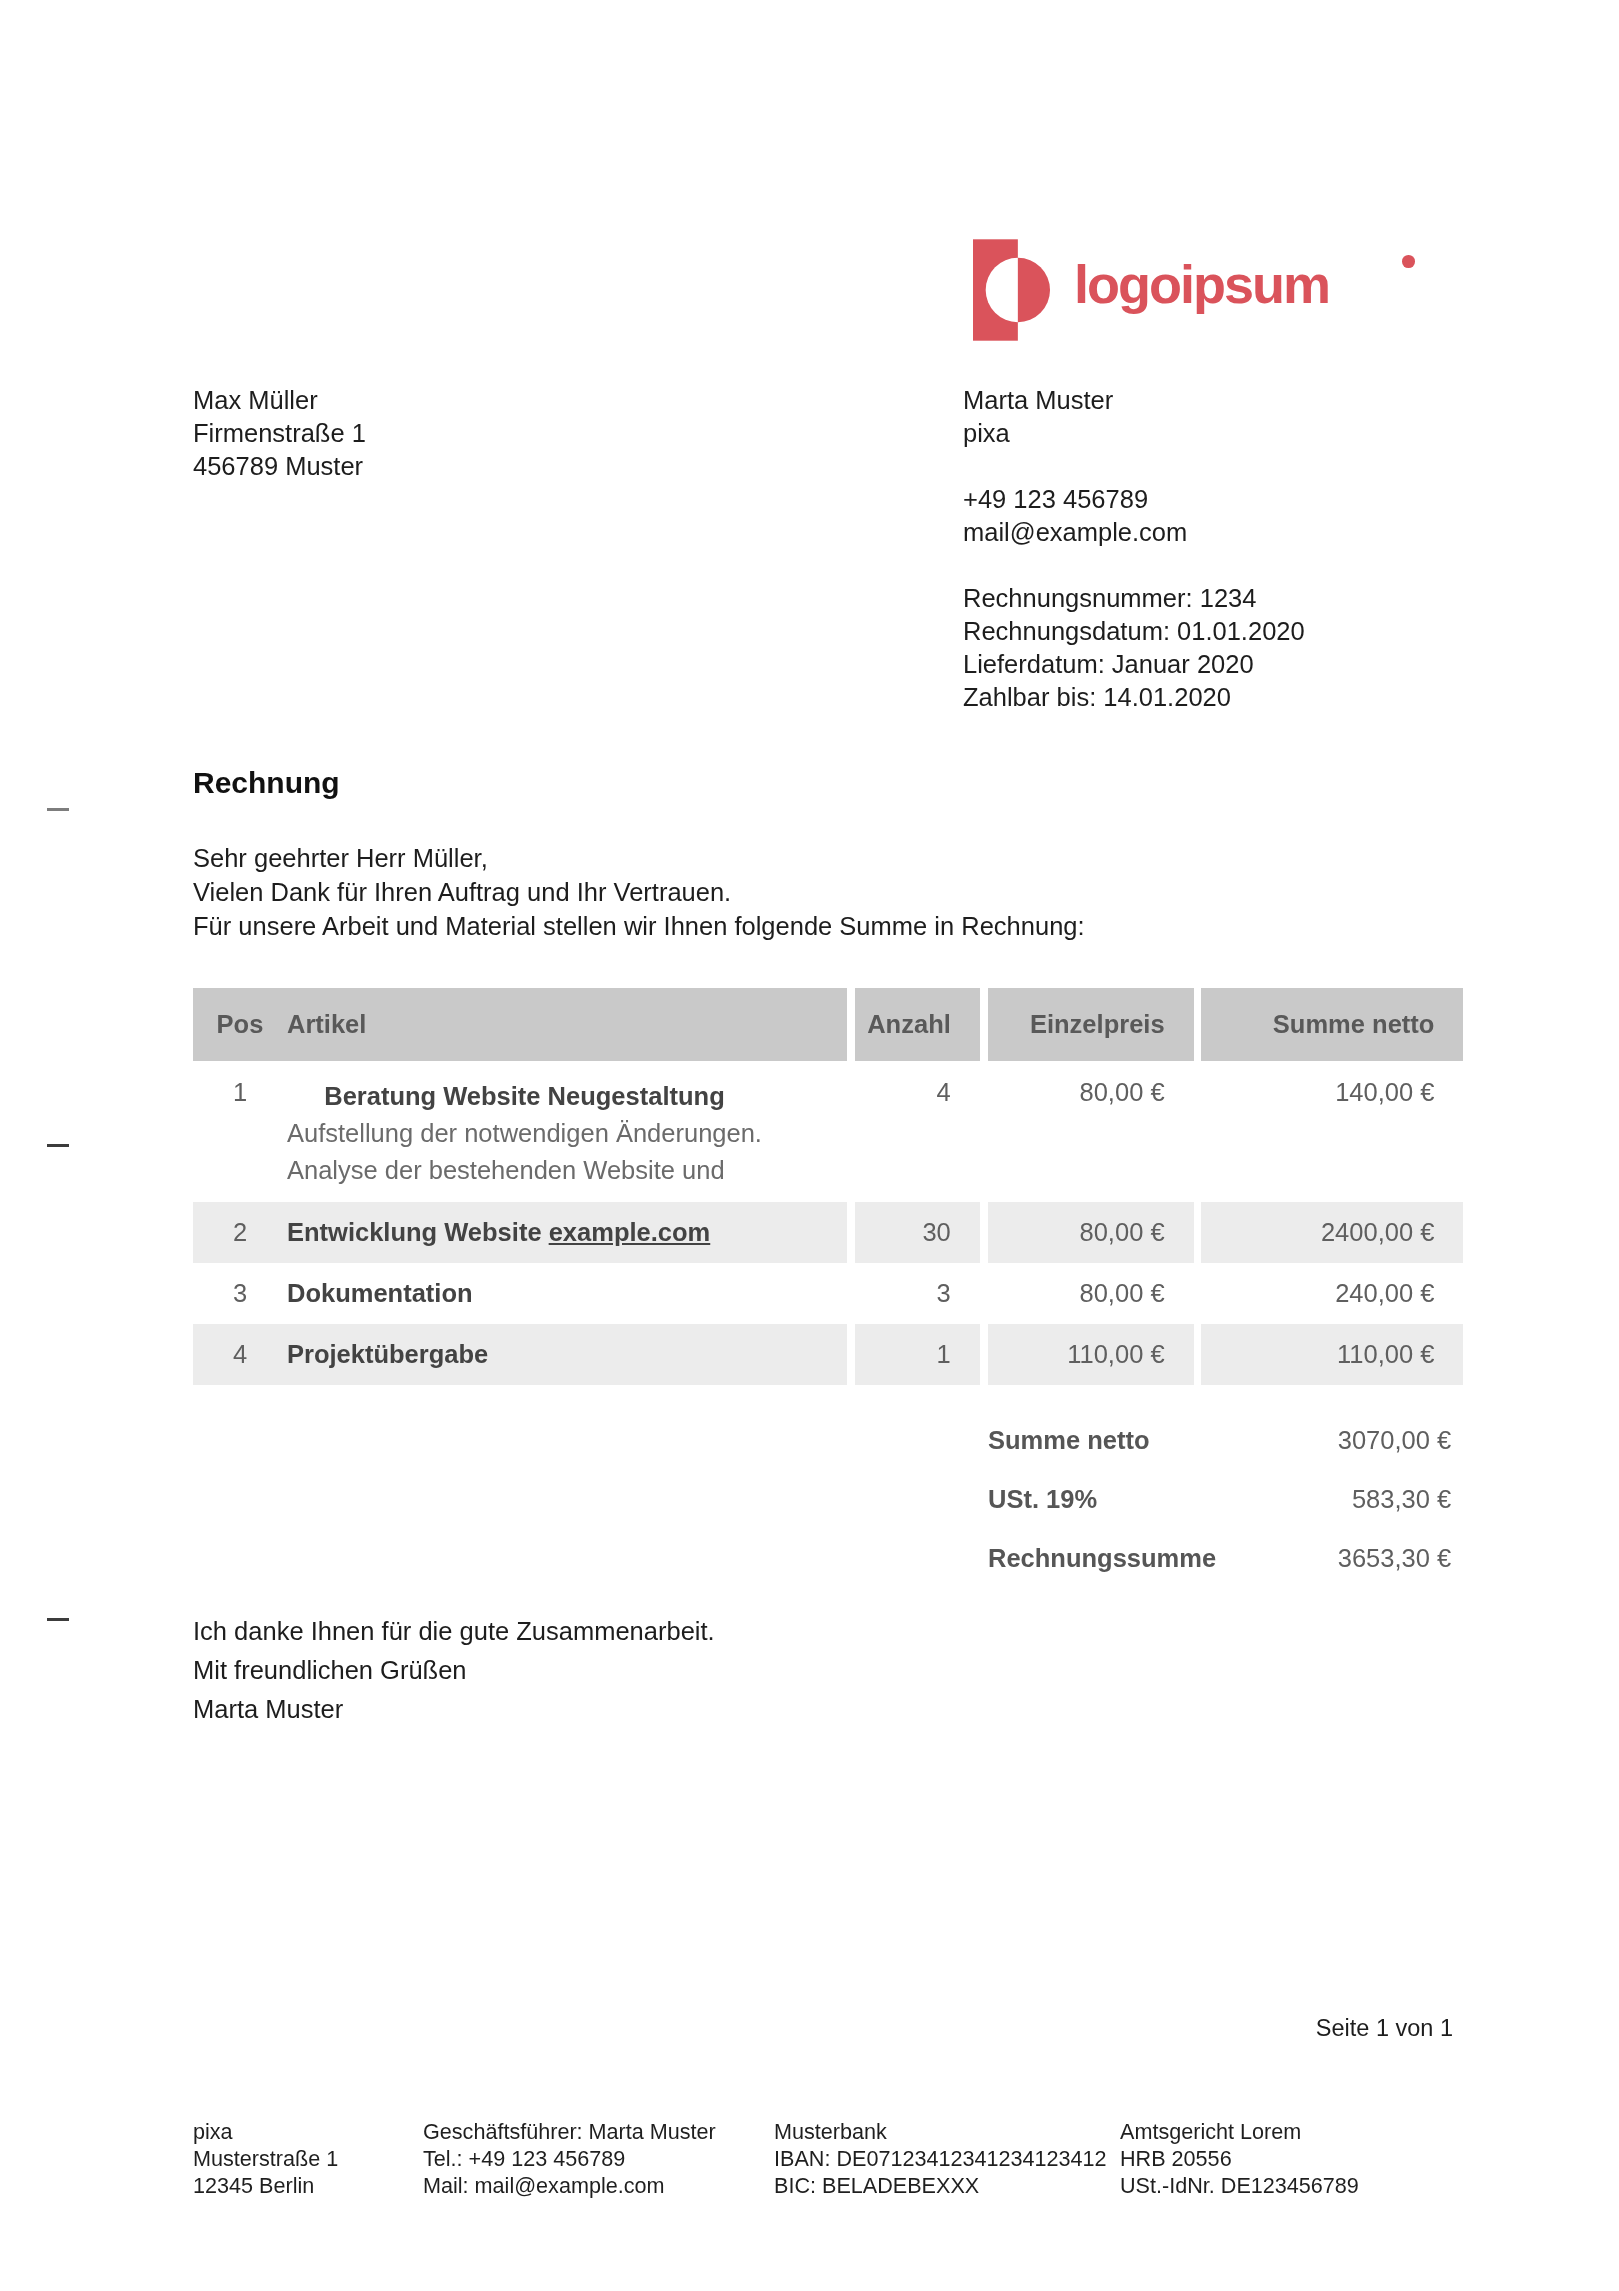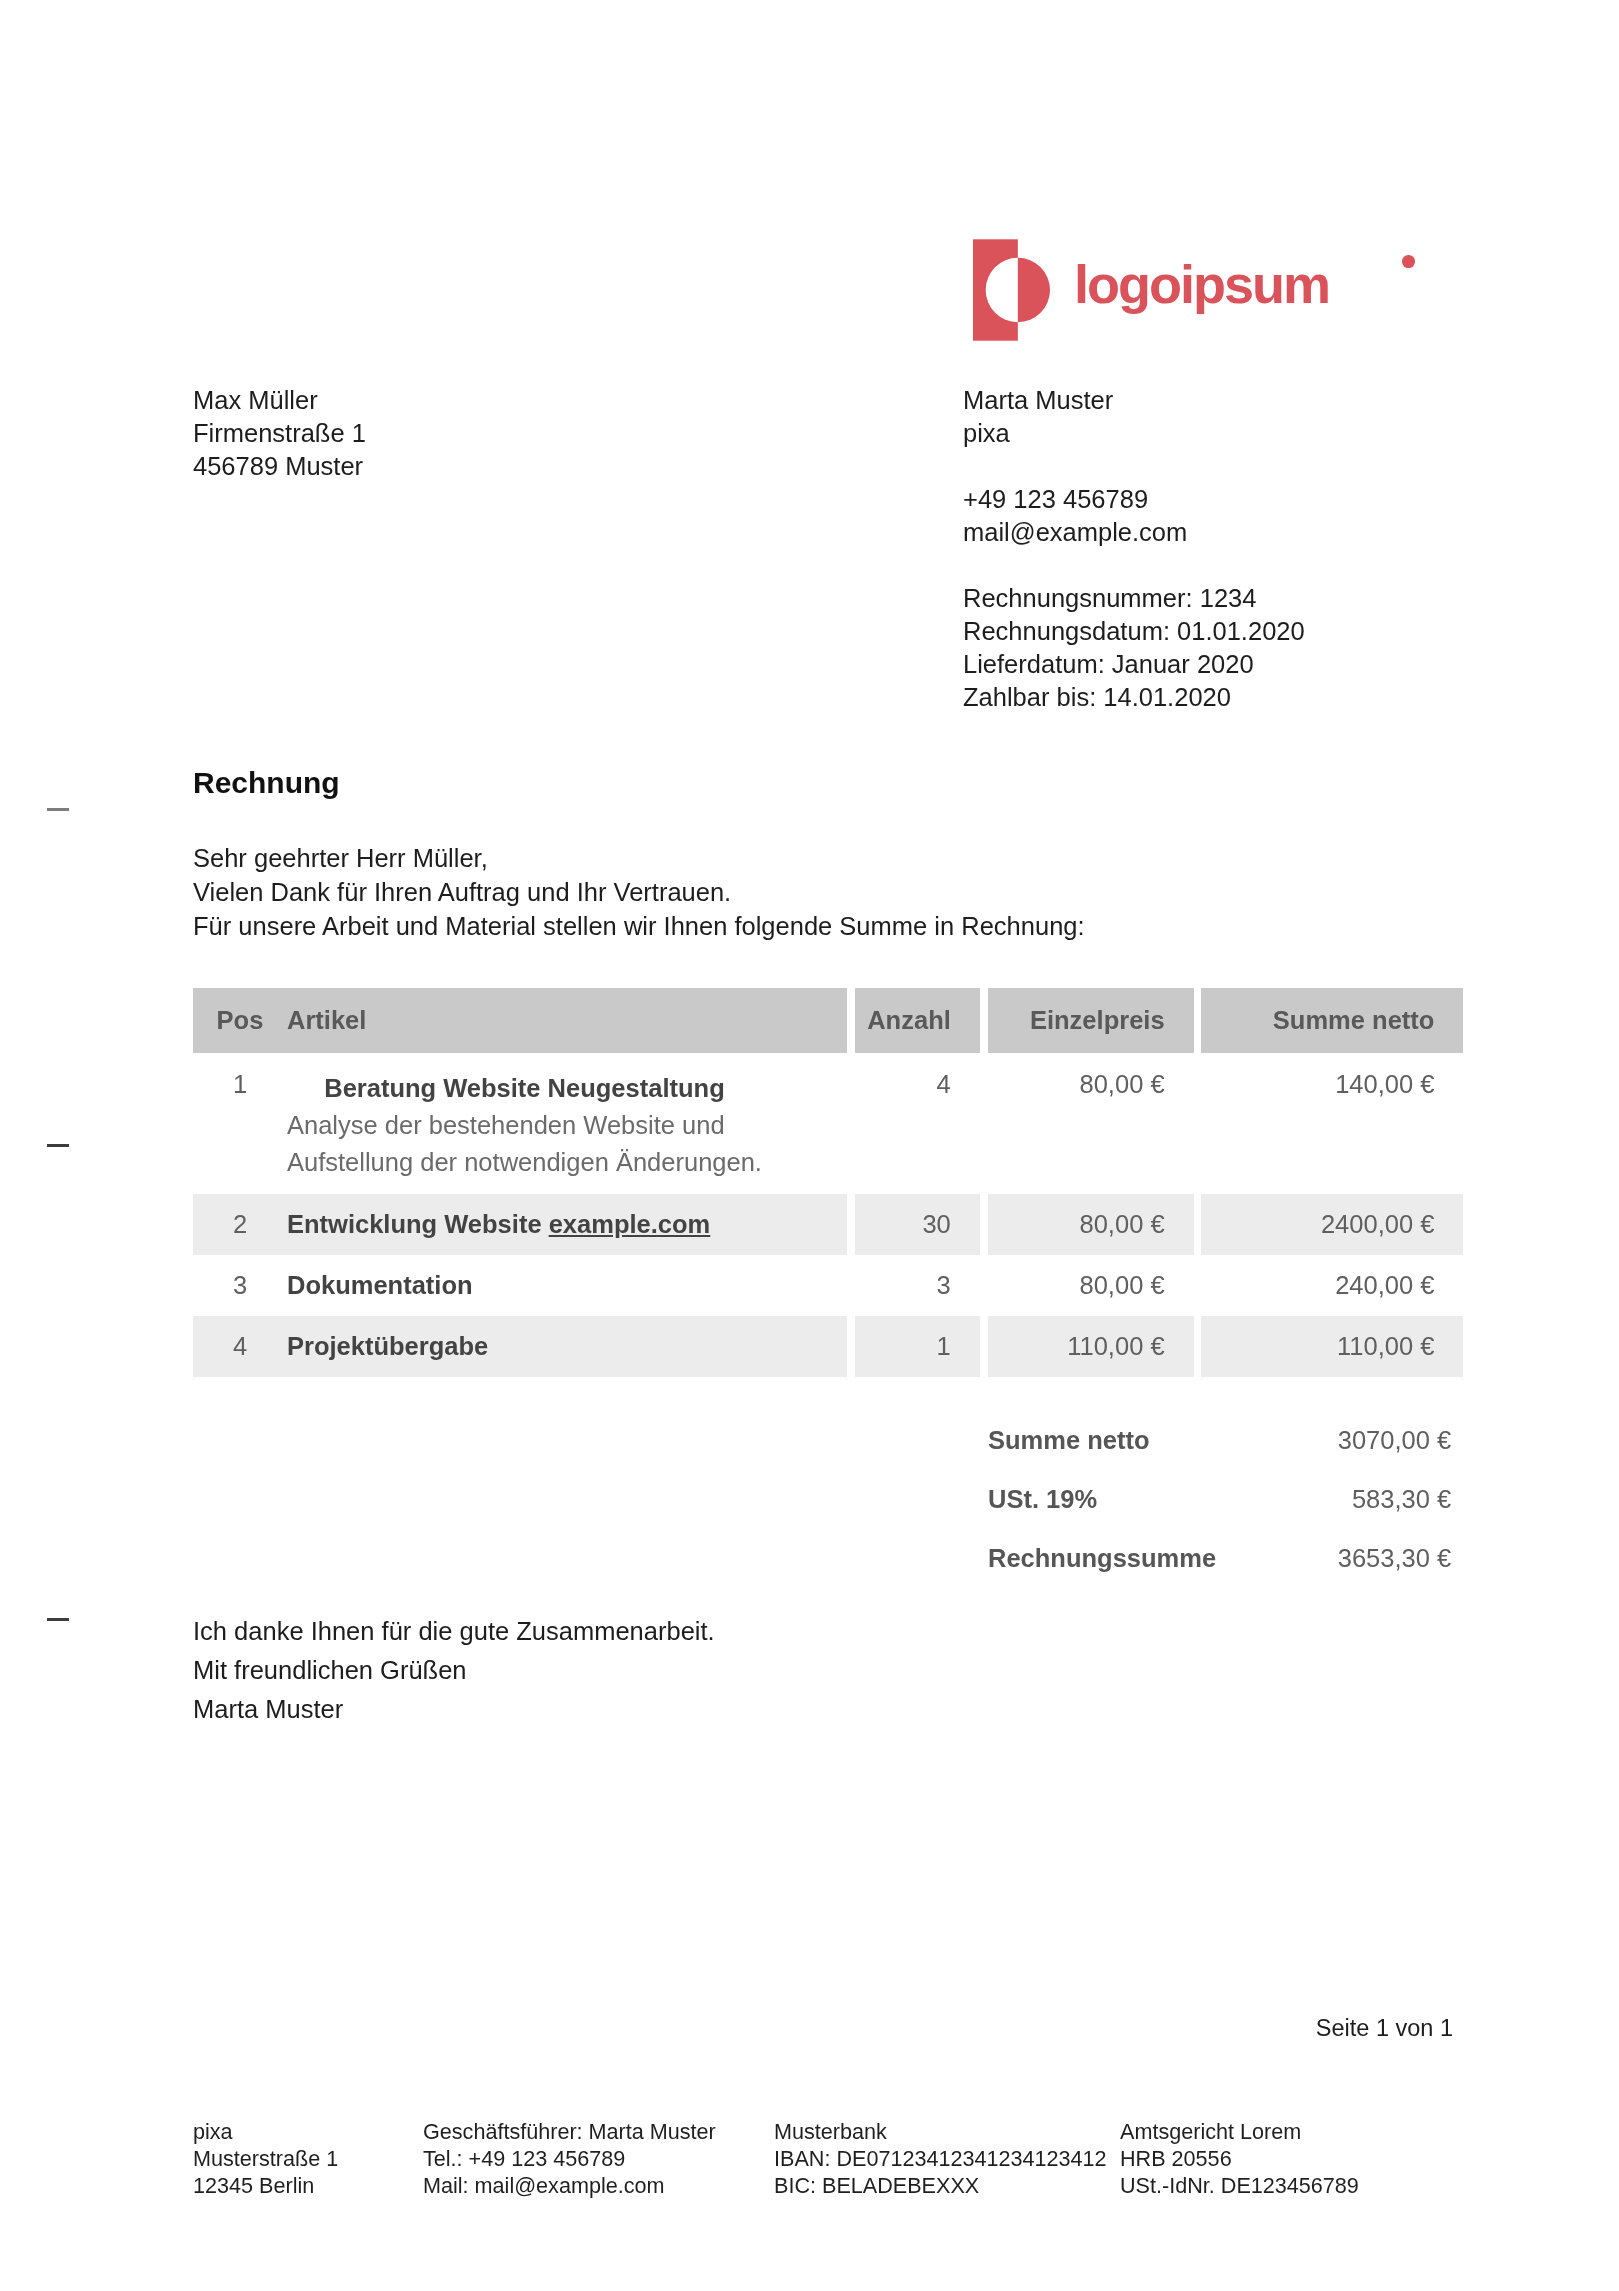--- a/index.html
+++ b/index.html
@@ -34,21 +34,21 @@
   .recipient{left:193px;top:384px;}
   .sender{left:963px;top:384px;}
 
   .page-title{position:absolute;left:193px;top:766px;font-size:30px;font-weight:bold;color:#111;}
 
   .intro{left:193px;top:841px;line-height:34px;}
 
   
   .invoice-table{position:absolute;left:193px;top:988px;width:1270px;font-size:25.5px;color:var(--tbl-text);}
   .t-row{display:grid;grid-template-columns:654px 125px 206px 262px;column-gap:7.8px;}
-  .t-head{height:65px;}
+  .t-head{height:73px;}
   .t-head .cell{background:var(--head-bg);color:var(--head-text);font-weight:bold;display:flex;align-items:center;}
   .cell{min-width:0;}
   .cell-main{display:flex;align-items:flex-start;}
   .t-head .cell-main{align-items:center;}
   .pos{width:94px;text-align:center;flex:0 0 94px;}
   .num{text-align:right;padding-right:29px;}
   .t-head .num{justify-content:flex-end;display:flex;}
   .body-row .cell{display:flex;align-items:center;justify-content:flex-end;}
   .body-row .cell.cell-main{justify-content:flex-start;}
   .row-white{background:#ffffff;}
@@ -136,22 +136,22 @@
       <div class="cell num">
           <span>Summe netto</span>
         </div>
     </div>
 
     <div class="t-row body-row row-white row-1">
       <div class="cell cell-main">
         <span class="pos">1</span>
         <span>
           <div class="article-title">Beratung Website Neugestaltung</div>
+          <div class="article-desc">Aufstellung der notwendigen Änderungen.</div>
           <div class="article-desc">Analyse der bestehenden Website und</div>
-          <div class="article-desc">Aufstellung der notwendigen Änderungen.</div>
         </span>
       </div>
       <div class="cell num">4</div>
       <div class="cell num">80,00 €</div>
       <div class="cell num">140,00 €</div>
     </div>
 
     <div class="t-row body-row row-gray row-single">
       <div class="cell cell-main">
         <span class="pos">2</span>

